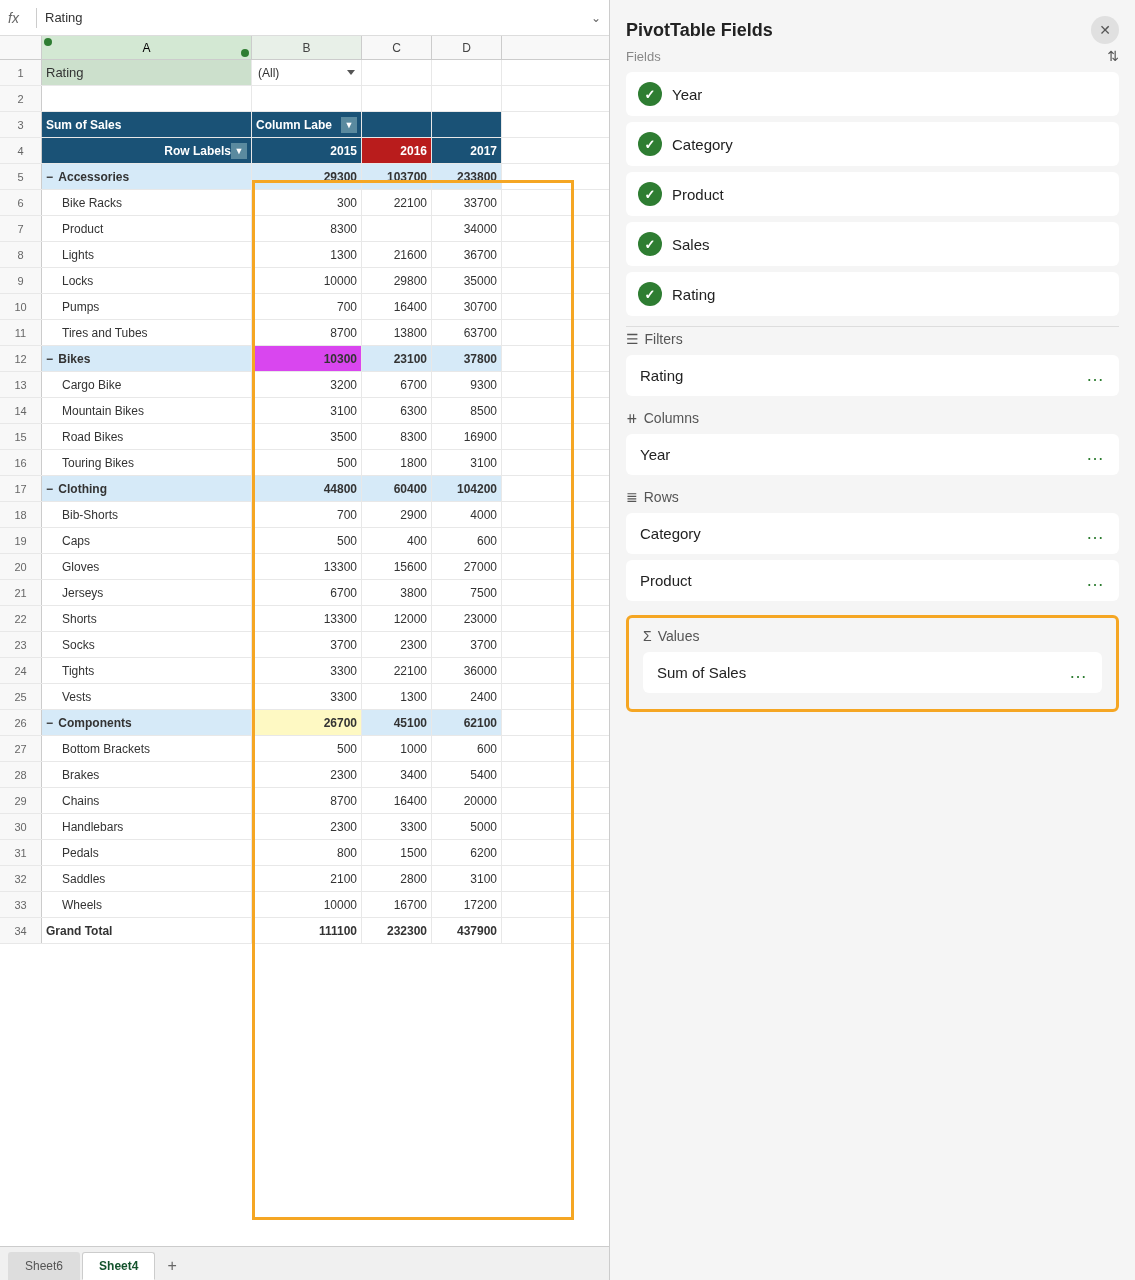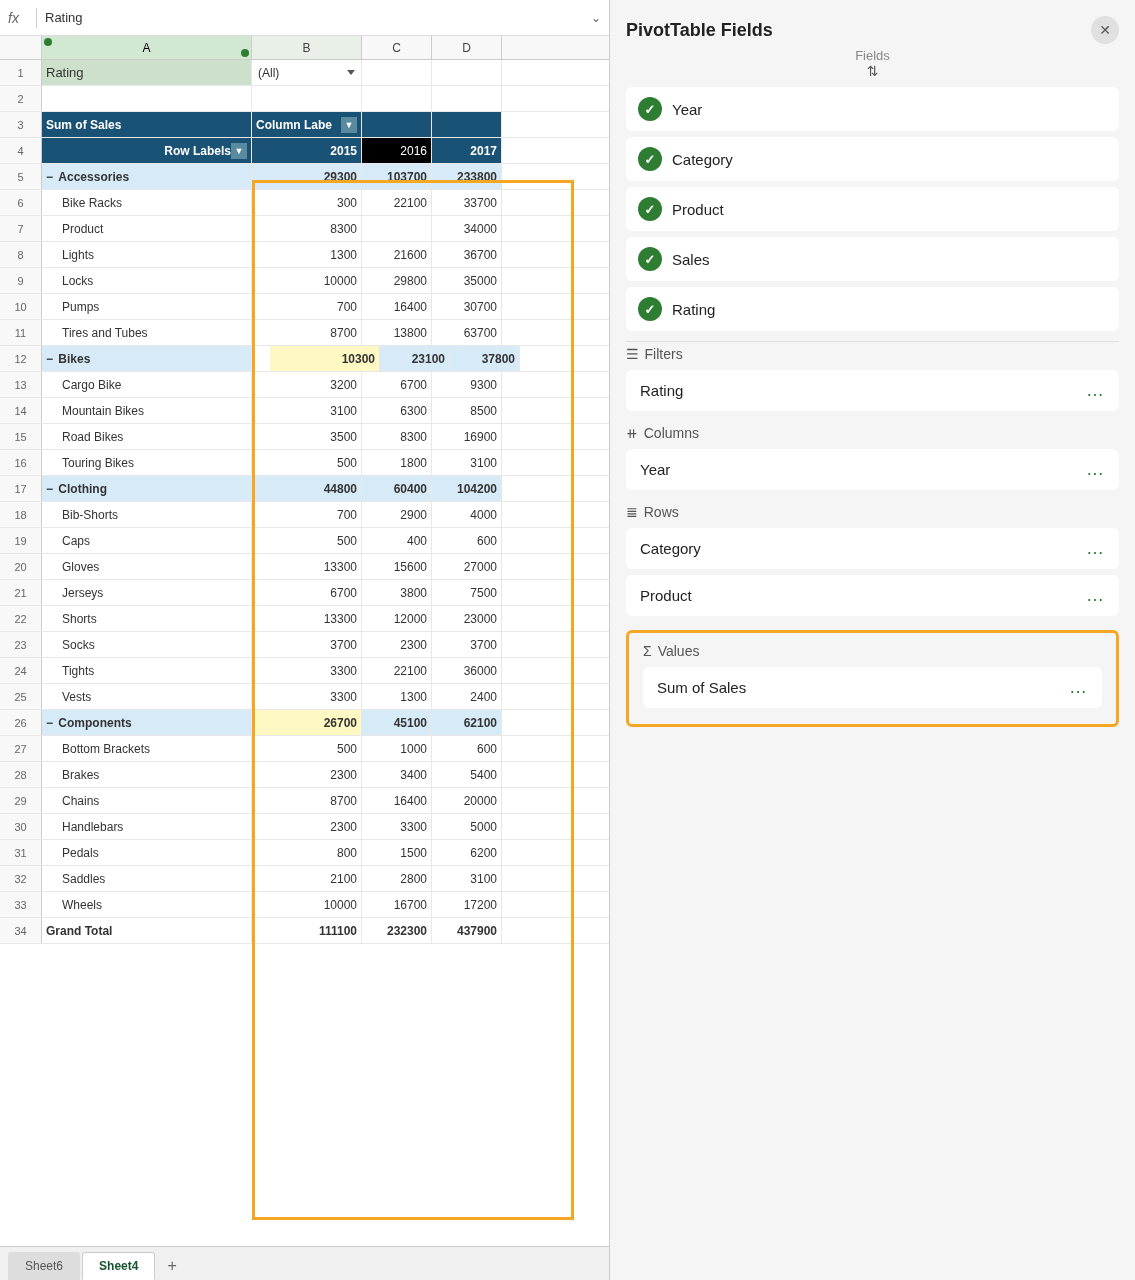--- a/index.html
+++ b/index.html
@@ -273,21 +273,20 @@
       cursor: pointer;
       font-size: 14px;
       color: #555;
     }
 
     .fields-section-header {
       display: flex;
       align-items: center;
       justify-content: space-between;
       margin-bottom: 8px;
-      flex-direction: column;
     }
     .section-label {
       font-size: 13px;
       color: #888;
       font-weight: 500;
     }
     .sort-icon {
       font-size: 14px;
       color: #555;
       cursor: pointer;
@@ -463,21 +462,21 @@
 
       <div class="grid-row row-labels-row">
         <div class="row-num">4</div>
         <div class="cell cell-a" style="background:#1a5276; color:#fff; font-weight:600; justify-content:flex-end;">
           <span>Row Labels</span>
           <div style="background:#5a8a9f; width:16px; height:16px; display:flex; align-items:center; justify-content:center;">
             <span style="color:#fff; font-size:9px;">▼</span>
           </div>
         </div>
         <div class="cell cell-b" style="background:#1a5276; color:#fff; font-weight:600;">2015</div>
-        <div class="cell cell-c" style="background:#000000; color:#fff; font-weight:400;">2016</div>
+        <div class="cell cell-c" style="background:#b91c1c; color:#fff; font-weight:700;">2016</div>
         <div class="cell cell-d" style="background:#1a5276; color:#fff; font-weight:600;">2017</div>
       </div>
 
       <div class="grid-row row-category">
         <div class="row-num">5</div>
         <div class="cell cell-a">
           <span class="minus-icon">−</span>&nbsp;<strong>Accessories</strong>
         </div>
         <div class="cell cell-b" style="background:#d6eaf8; font-weight:700;">29300</div>
         <div class="cell cell-c" style="background:#d6eaf8; font-weight:700;">103700</div>
@@ -525,21 +524,21 @@
         <div class="cell cell-b">8700</div>
         <div class="cell cell-c">13800</div>
         <div class="cell cell-d">63700</div>
       </div>
 
       <div class="grid-row row-category">
         <div class="row-num">12</div>
         <div class="cell cell-a">
           <span class="minus-icon">−</span>&nbsp;<strong>Bikes</strong>
         </div>
-        <div class="cell cell-b" style="background:#fef9c3; font-weight:700;margin-left:18px;">10300</div>
+        <div class="cell cell-b" style="background:#d946ef; font-weight:700;">10300</div>
         <div class="cell cell-c" style="background:#d6eaf8; font-weight:700;">23100</div>
         <div class="cell cell-d" style="background:#d6eaf8; font-weight:700;">37800</div>
       </div>
 
       <div class="grid-row row-product">
         <div class="row-num">13</div>
         <div class="cell cell-a indent">Cargo Bike</div>
         <div class="cell cell-b">3200</div>
         <div class="cell cell-c">6700</div>
         <div class="cell cell-d">9300</div>

